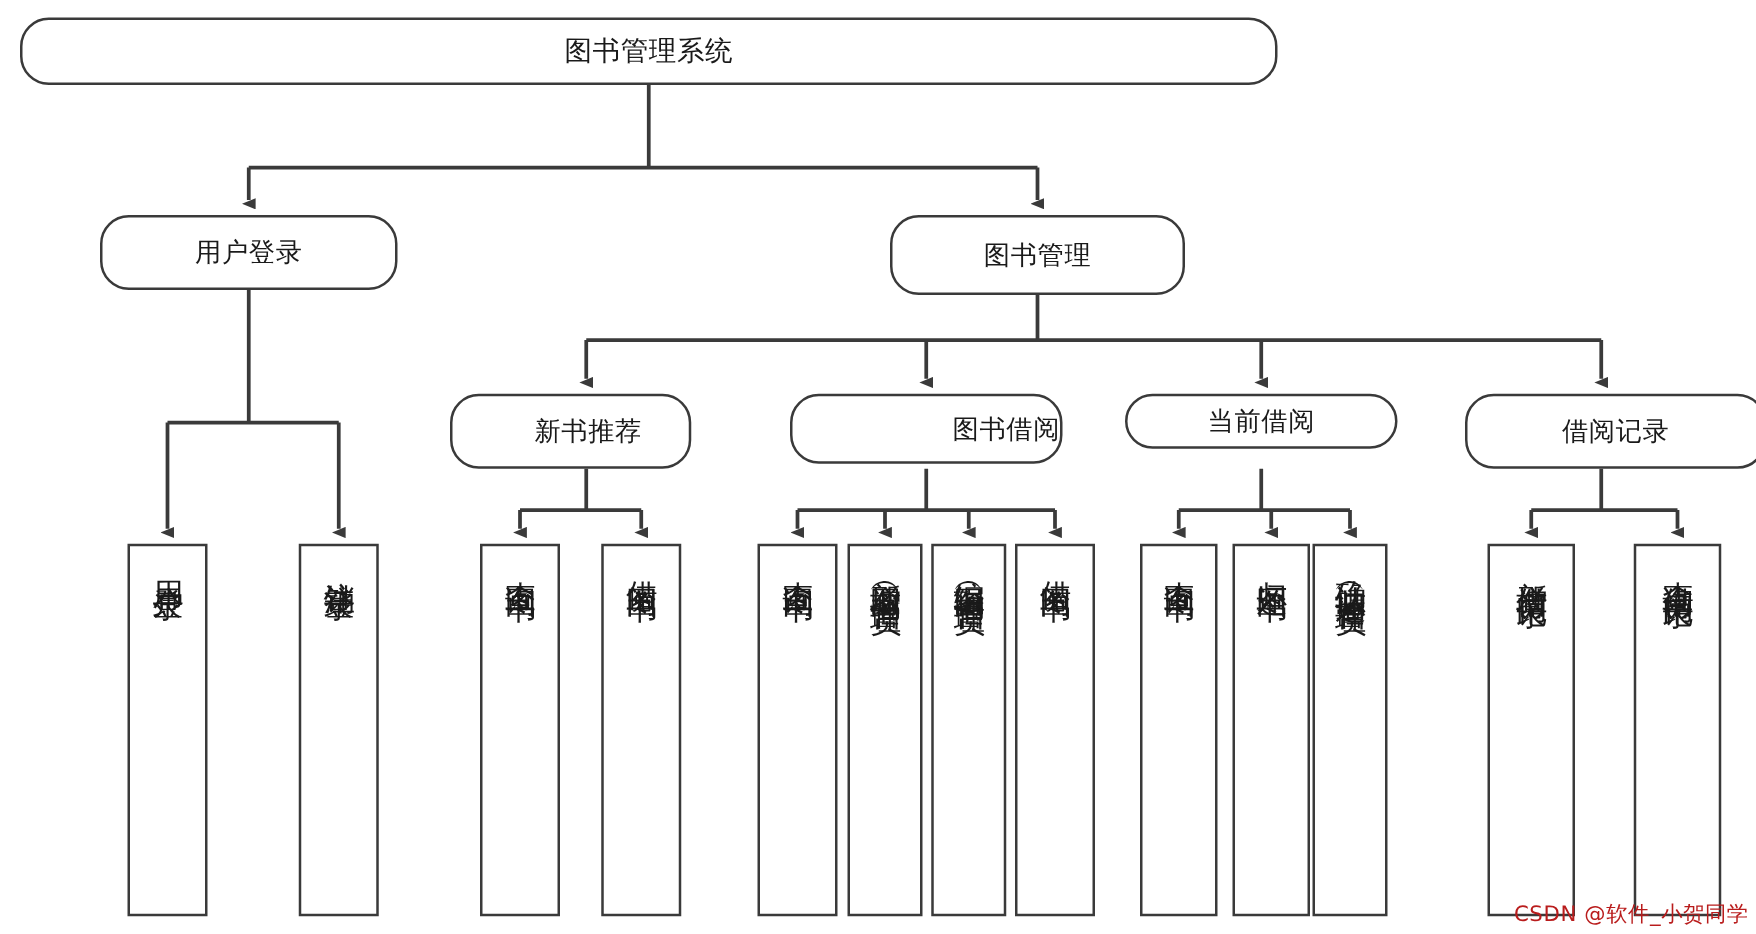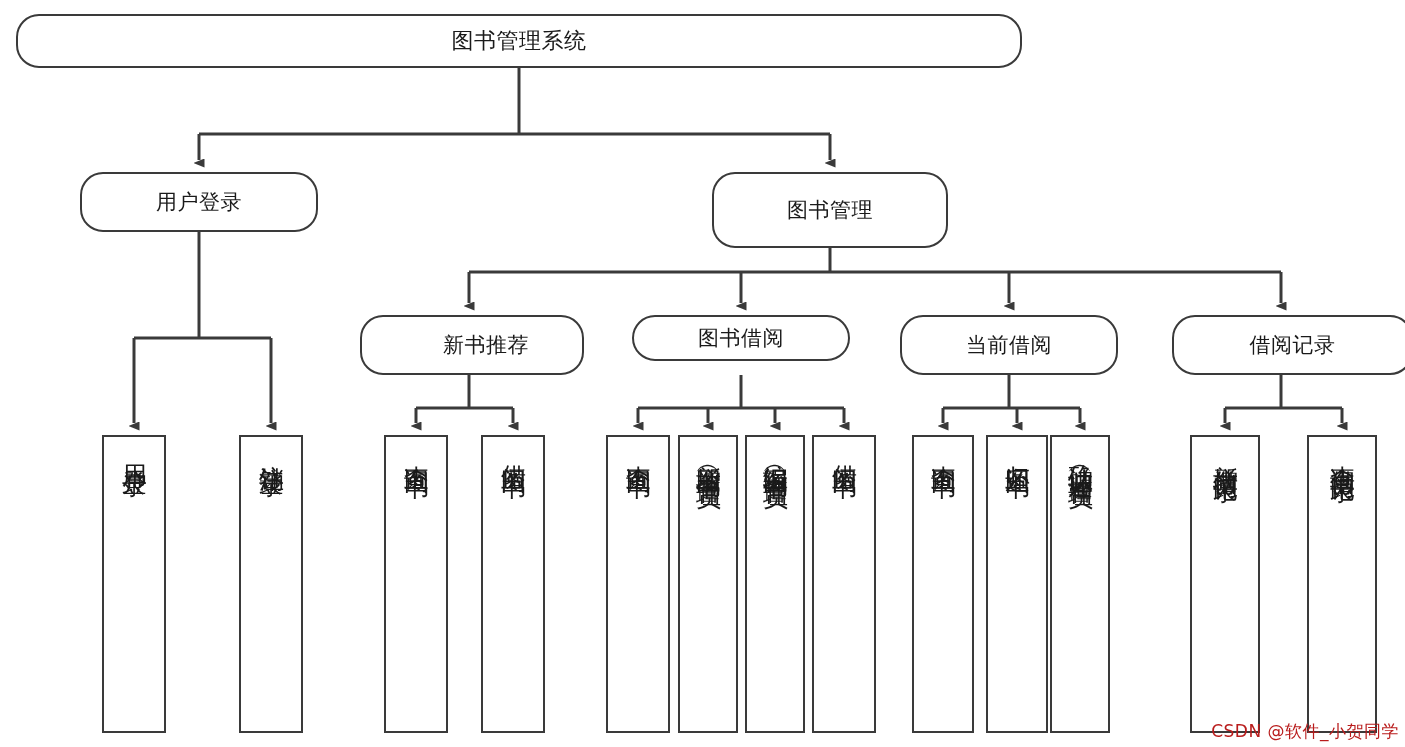--- a/index.html
+++ b/index.html
@@ -121,31 +121,31 @@
     </g>
   </svg>
 
   <div class="node h" id="root-node" style="left:16px; top:14px; width:1006px; height:54px;">
     <span>图书管理系统</span>
   </div>
 
   <div class="node h" style="left:80px; top:172px; width:238px; height:60px;">
     <span>用户登录</span>
   </div>
-  <div class="node h" style="left:712px; top:172px; width:236px; height:76px;">
+  <div class="node h" style="left:712px; top:172px; width:236px; height:64px;">
     <span>图书管理</span>
   </div>
 
-  <div class="node h" style="left:360px; top:315px; width:224px; height:60px;padding-left:28px;">
+  <div class="node h" style="left:360px; top:315px; width:193px; height:60px;padding-left:28px;">
     <span>新书推荐</span>
   </div>
-  <div class="node h" style="left:632px; top:315px; width:218px; height:46px;">
+  <div class="node h" style="left:632px; top:315px; width:218px; height:56px;justify-content:flex-end;">
     <span>图书借阅</span>
   </div>
-  <div class="node h" style="left:900px; top:315px; width:218px; height:60px;">
+  <div class="node h" style="left:900px; top:315px; width:218px; height:44px;">
     <span>当前借阅</span>
   </div>
   <div class="node h" style="left:1172px; top:315px; width:241px; height:60px;">
     <span>借阅记录</span>
   </div>
 
   <div class="node v" style="left:102px; top:435px; width:64px; height:298px;">
     <span class="vlabel">用户登录</span>
   </div>
   <div class="node v" style="left:239px; top:435px; width:64px; height:298px;">

